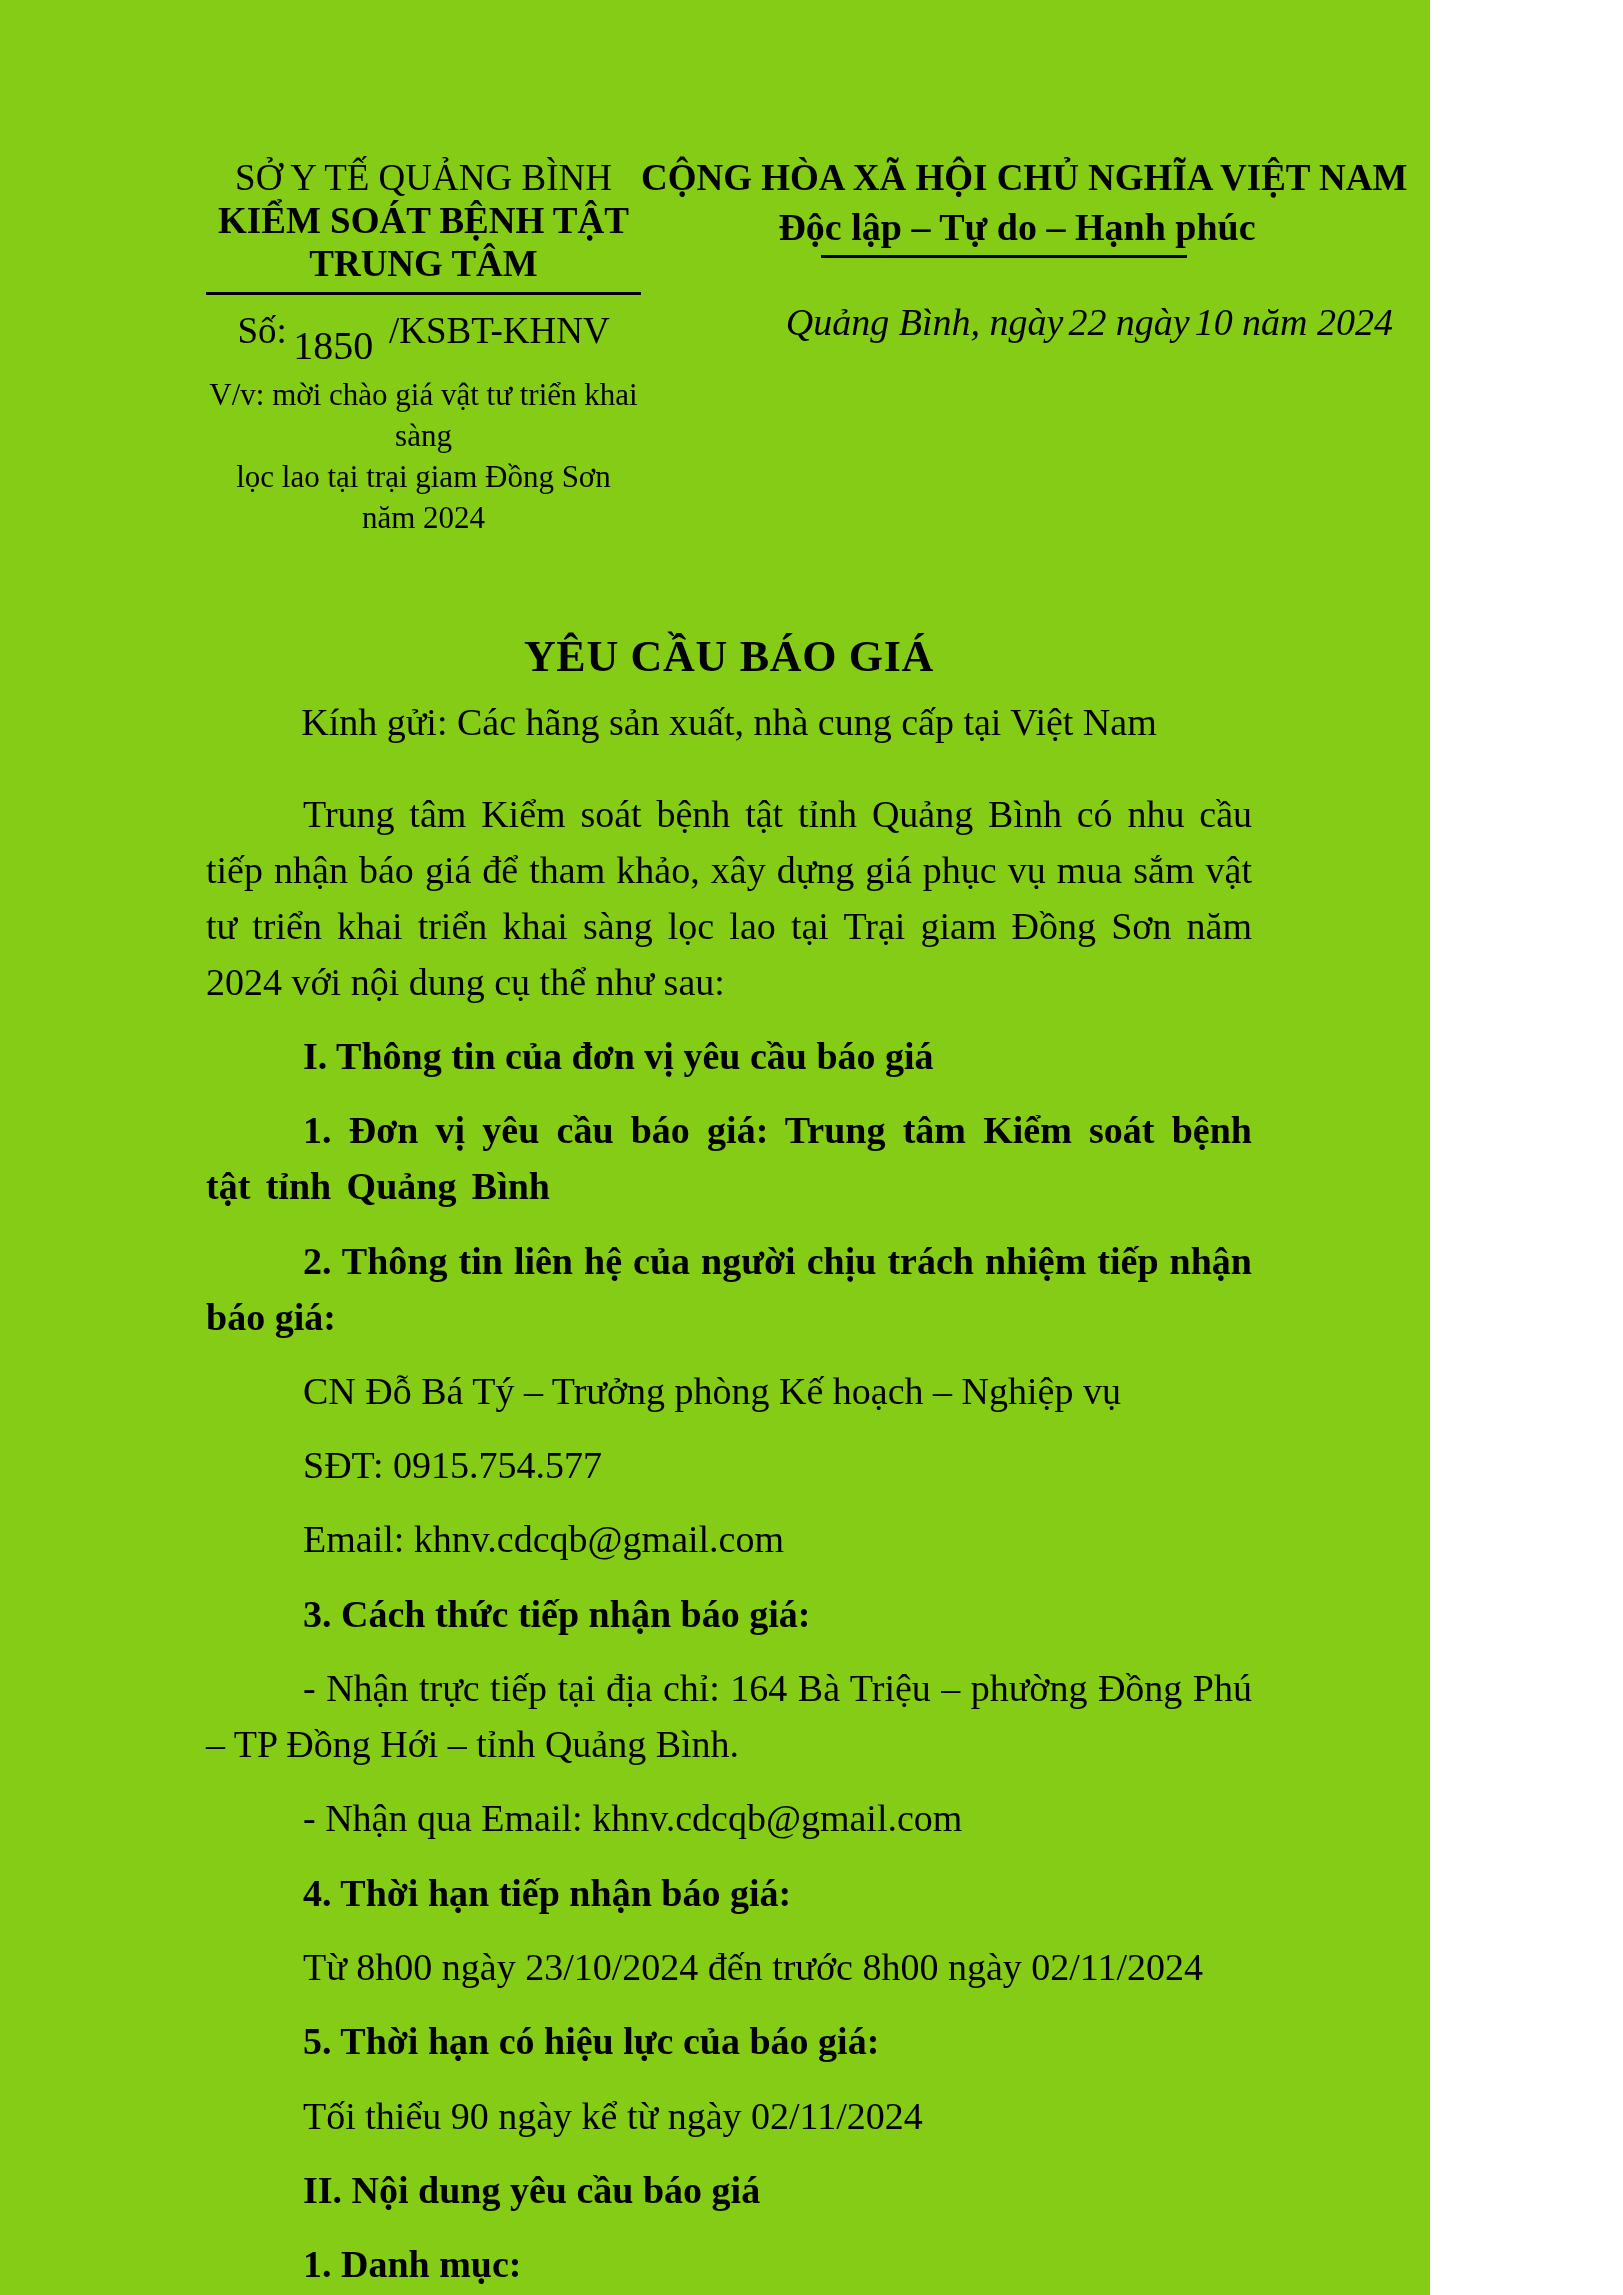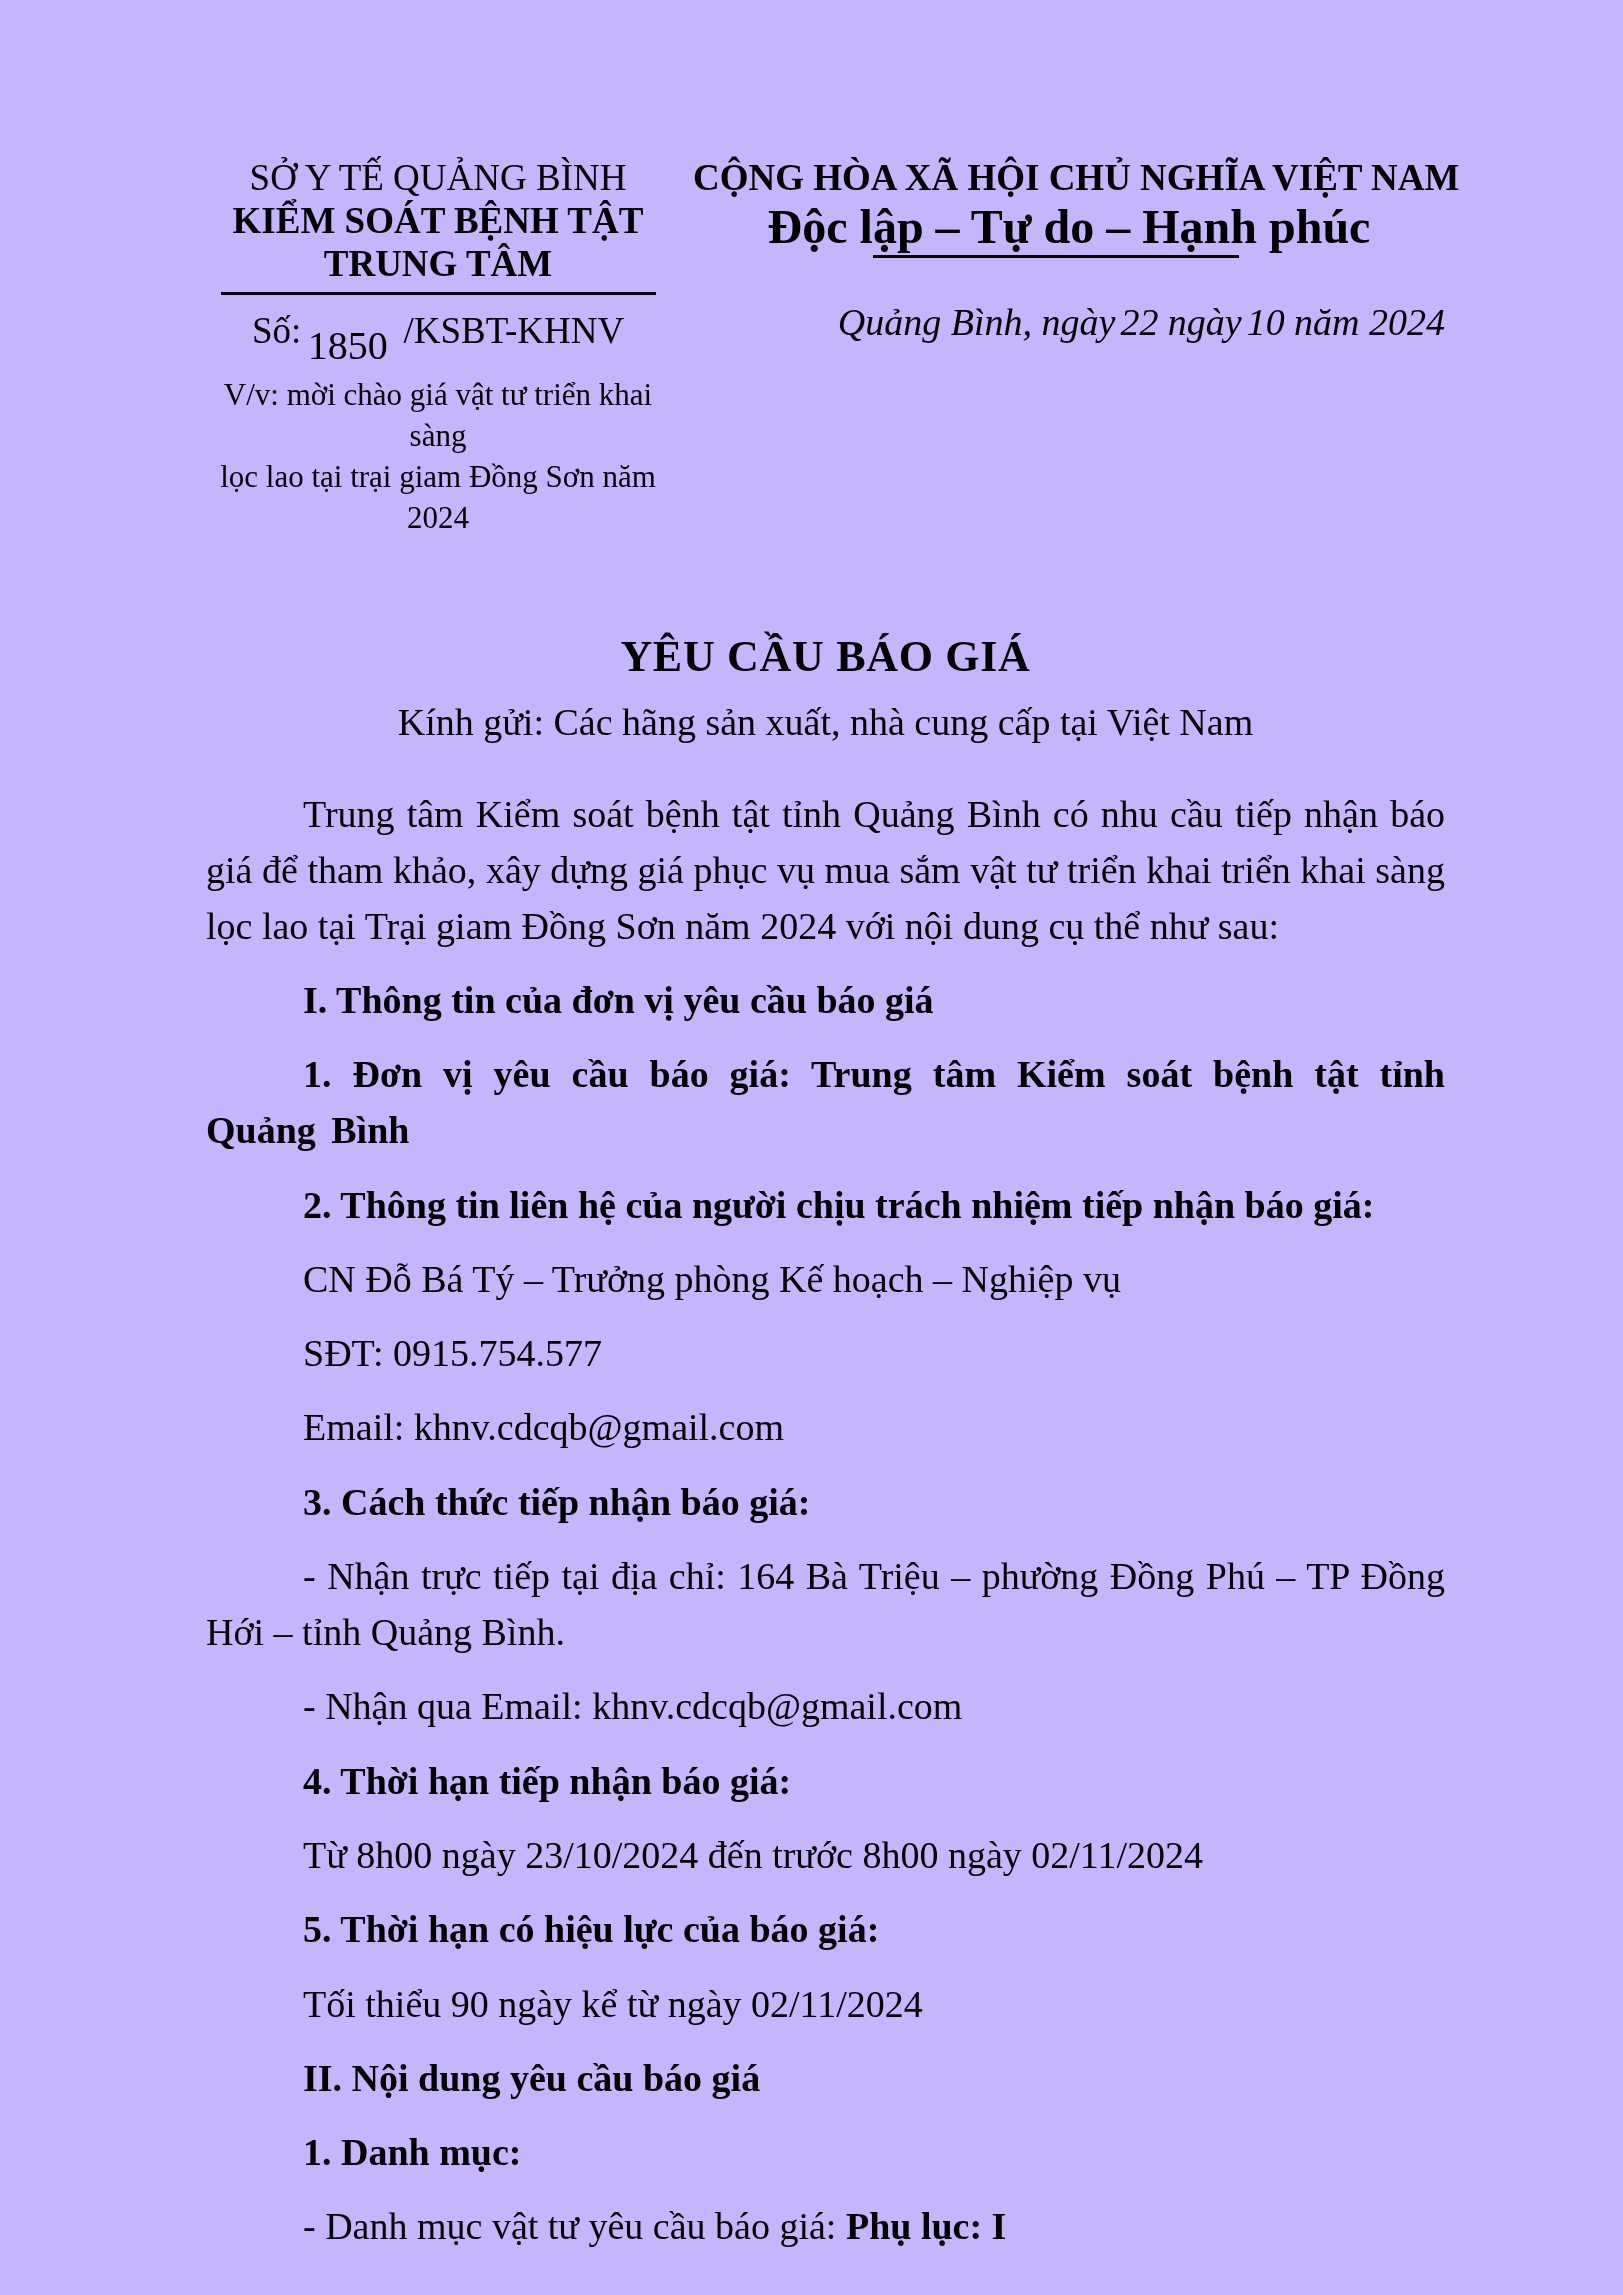--- a/index.html
+++ b/index.html
@@ -2,23 +2,23 @@
 <html style="font-size:10.5px"><head>
 <meta charset="utf-8">
 <style>
   html, body {
     margin: 0;
     padding: 0;
     background: #ffffff;
   }
   .page {
     position: relative;
-    width: 1623px;
+    width: 1430px;
     height: 2295px;
-    background: #c4b5fd;
+    background: #84cc16;
     color: #000000;
     font-family: "Liberation Serif", "DejaVu Serif", serif;
     box-sizing: border-box;
     padding: 156px 178px 0 206px;
     overflow: hidden;
   }
 
   
   .header {
     display: flex;
@@ -39,21 +39,21 @@
   .doc-no { font-size: 37px; line-height: 43px; margin-top: 13px; white-space: nowrap; }
   .doc-no-value {
     font-size: 40px;
     position: relative;
     top: 16px;
     padding: 0 15.7px 0 6.5px;
   }
   .subject { font-size: 31px; line-height: 41px; margin-top: 22px; }
 
   .national-title { font-size: 37px; line-height: 44px; font-weight: bold; white-space: nowrap; }
-  .motto          { font-size: 48px; line-height: 46px; font-weight: bold; margin-top: 3.9px; }
+  .motto          { font-size: 38px; line-height: 46px; font-weight: bold; margin-top: 3.9px; }
   .rule-right {
     width: 366px;
     border-top: 3.3px solid #000;
     margin: 5.2px auto 0;
     position: relative;
     left: -13px;
   }
   .place-date {
     font-size: 38px;
     line-height: 46px;

